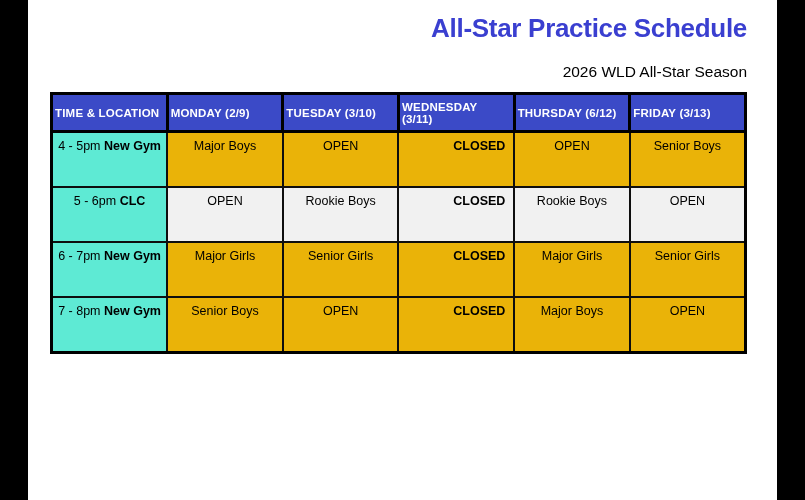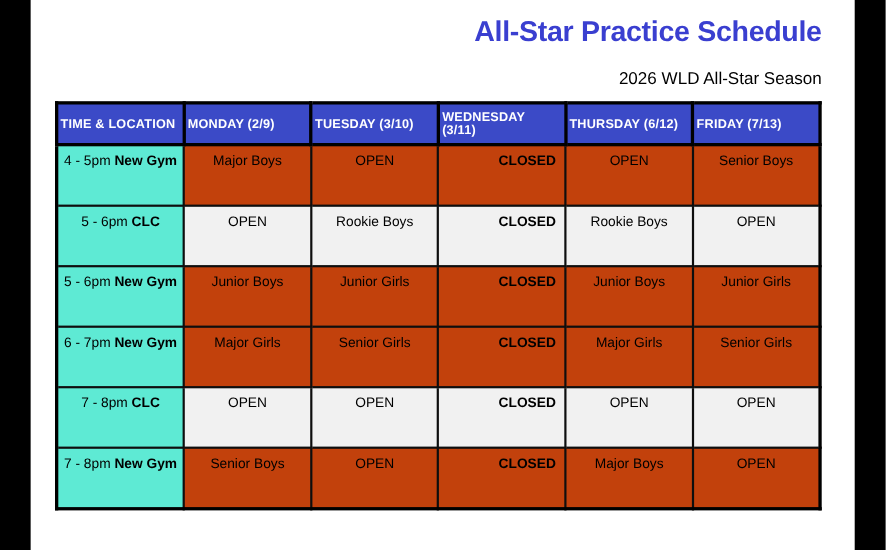--- a/index.html
+++ b/index.html
@@ -71,21 +71,21 @@
     letter-spacing: 0.2px;
   }
   table.schedule td {
     border: 2px solid #0e0e0e;
     height: 47px;
     vertical-align: top;
     text-align: center;
     font-size: 12.5px;
     color: #000;
     padding: 6px 2px 0 2px;
-    background: #c2410c;
+    background: #eab308;
   }
   table.schedule td.shaded {
     background: var(--shaded-row-bg, #f1f1f1);
   }
   table.schedule td.closed {
     font-weight: bold;
     padding-left: 48px;
   }
   table.schedule td.time-cell {
     background: #5eead4;
@@ -102,63 +102,47 @@
       <div class="page-subtitle">2026 WLD All-Star Season</div>
     </div>
     <table class="schedule">
       <thead>
         <tr id="head-row">
             <th>TIME &amp; LOCATION</th>
             <th>MONDAY (2/9)</th>
             <th>TUESDAY (3/10)</th>
             <th>WEDNESDAY (3/11)</th>
             <th>THURSDAY (6/12)</th>
-            <th>FRIDAY (7/13)</th>
+            <th>FRIDAY (3/13)</th>
           </tr>
       </thead>
       <tbody id="table-body">
           <tr>
             <td class="time-cell"><span>4 - 5pm </span><b>New Gym</b></td>
             <td>Major Boys</td>
             <td>OPEN</td>
             <td class="closed">CLOSED</td>
             <td>OPEN</td>
             <td>Senior Boys</td>
           </tr>
           <tr>
             <td class="time-cell"><span>5 - 6pm </span><b>CLC</b></td>
             <td class="shaded">OPEN</td>
             <td class="shaded">Rookie Boys</td>
             <td class="shaded closed">CLOSED</td>
             <td class="shaded">Rookie Boys</td>
             <td class="shaded">OPEN</td>
           </tr>
           <tr>
-            <td class="time-cell"><span>5 - 6pm </span><b>New Gym</b></td>
-            <td>Junior Boys</td>
-            <td>Junior Girls</td>
-            <td class="closed">CLOSED</td>
-            <td>Junior Boys</td>
-            <td>Junior Girls</td>
-          </tr>
-          <tr>
             <td class="time-cell"><span>6 - 7pm </span><b>New Gym</b></td>
             <td>Major Girls</td>
             <td>Senior Girls</td>
             <td class="closed">CLOSED</td>
             <td>Major Girls</td>
             <td>Senior Girls</td>
-          </tr>
-          <tr>
-            <td class="time-cell"><span>7 - 8pm </span><b>CLC</b></td>
-            <td class="shaded">OPEN</td>
-            <td class="shaded">OPEN</td>
-            <td class="shaded closed">CLOSED</td>
-            <td class="shaded">OPEN</td>
-            <td class="shaded">OPEN</td>
           </tr>
           <tr>
             <td class="time-cell"><span>7 - 8pm </span><b>New Gym</b></td>
             <td>Senior Boys</td>
             <td>OPEN</td>
             <td class="closed">CLOSED</td>
             <td>Major Boys</td>
             <td>OPEN</td>
           </tr>
         </tbody>

